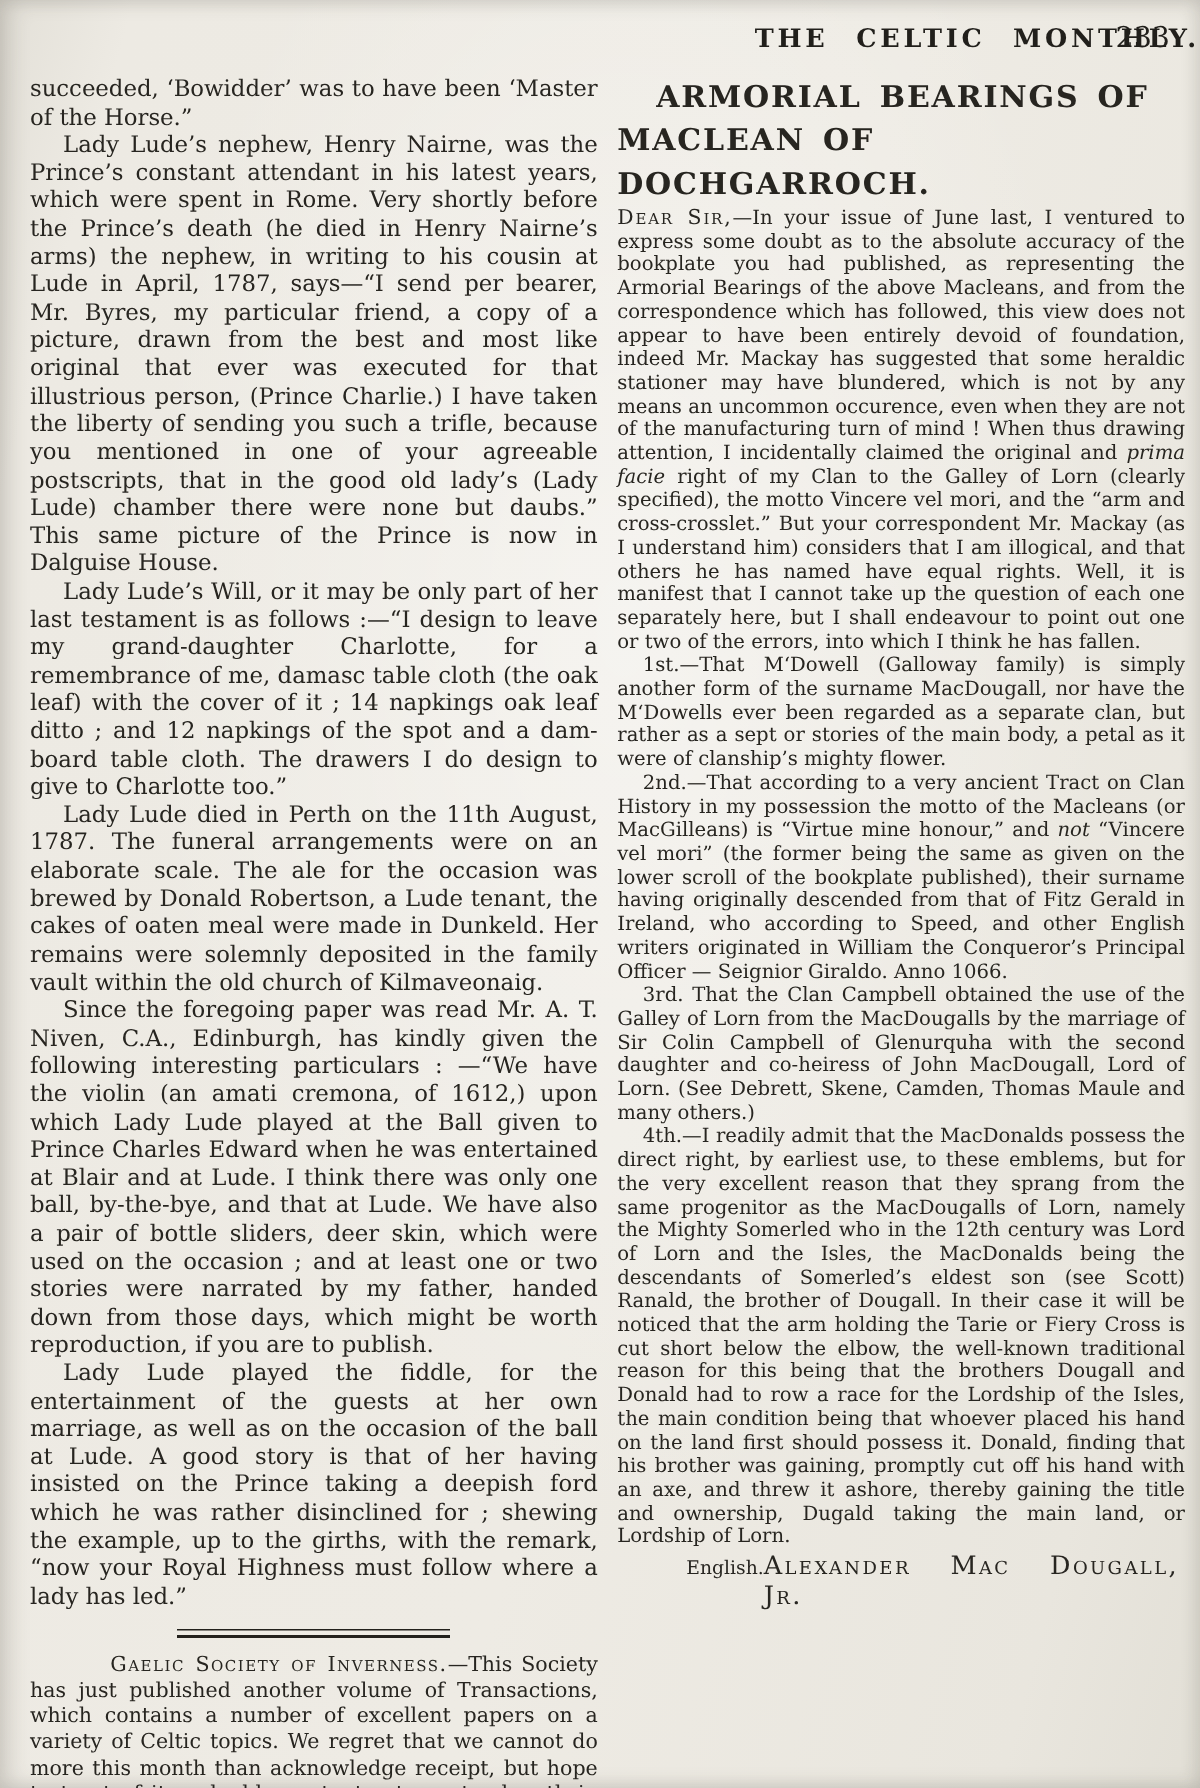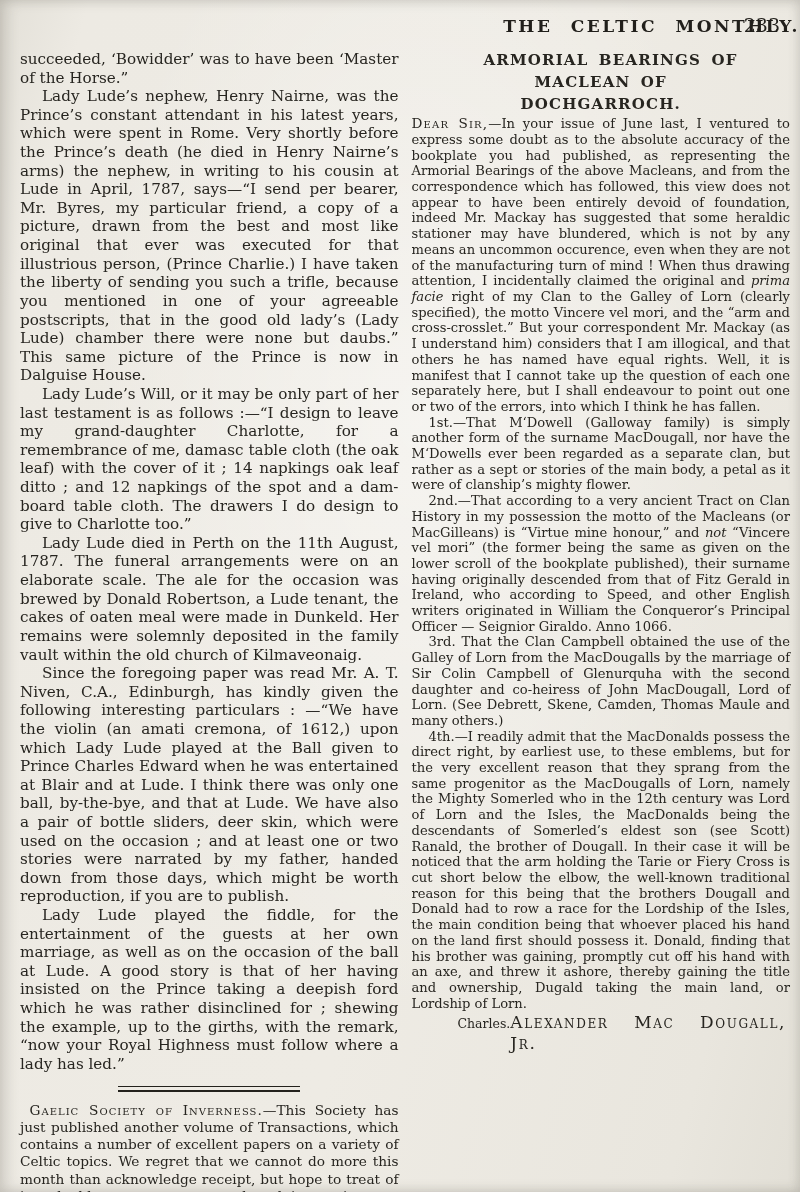--- a/index.html
+++ b/index.html
@@ -65,28 +65,28 @@
     width: 182px;
     height: 3px;
     margin: 12px auto 10px auto;
     border-top: 1px solid #23211c;
     border-bottom: 2px solid #23211c;
   }
 
   
   .society-note { font-size: 13.7px; line-height: 1.26; text-align: justify; }
   .society-note .note-body-text { }
-  .note-lead { font-variant: small-caps; letter-spacing: 1px; }
+  .note-lead { font-variant: small-caps; letter-spacing: 1px; margin-left: 44px; }
   .society-note p { margin: 0; text-indent: 0.7em; }
 
   
   .col-right { font-size: 13.1px; line-height: 1.2; text-align: justify; }
   .article-heading {
-    text-align: center;
-    font-size: 15px;
+    text-align: left;
+    font-size: 20px;
     font-weight: bold;
     letter-spacing: 1.2px;
     word-spacing: 4px;
     line-height: 1.45;
     margin: 2px 0 9px 0;
     text-indent: 0;
   }
   .col-right p { margin: 0; text-indent: 1.3em; }
   .col-right p.salutation-para { text-indent: 0; }
   .salutation { font-variant: small-caps; letter-spacing: 1.2px; font-size: 13.6px; margin-top: 32px; }
@@ -138,19 +138,19 @@
       <p class="salutation-para"><span class="salutation">Dear Sir,</span><span>—In your issue of June last, I ventured to express some doubt as to the absolute accuracy of the bookplate you had published, as representing the Armorial Bearings of the above Macleans, and from the correspondence which has followed, this view does not appear to have been entirely devoid of foundation, indeed Mr. Mackay has suggested that some heraldic stationer may have blundered, which is not by any means an uncommon occurence, even when they are not of the manufacturing turn of mind !   When thus drawing attention, I incidentally claimed the original and </span><span class="italic">prima facie</span><span> right of my Clan to the Galley of Lorn (clearly specified), the motto Vincere vel mori, and the “arm and cross-crosslet.”   But your correspondent Mr. Mackay (as I understand him) considers that I am illogical, and that others he has named have equal rights.   Well, it is manifest that I cannot take up the question of each one separately here, but I shall endeavour to point out one or two of the errors, into which I think he has fallen.</span></p>
 
       <p>1st.—That M‘Dowell (Galloway family) is simply another form of the surname MacDougall, nor have the M‘Dowells ever been regarded as a separate clan, but rather as a sept or stories of the main body, a petal as it were of clanship’s mighty flower.</p>
 
       <p><span>2nd.—That according to a very ancient Tract on Clan History in my possession the motto of the Macleans (or MacGilleans) is “Virtue mine honour,” and </span><span class="italic">not</span><span> “Vincere vel mori” (the former being the same as given on the lower scroll of the bookplate published), their surname having originally descended from that of Fitz Gerald in Ireland, who according to Speed, and other English writers originated in William the Conqueror’s Principal Officer — Seignior Giraldo.  Anno 1066.</span></p>
 
       <p>3rd.  That the Clan Campbell obtained the use of the Galley of Lorn from the MacDougalls by the marriage of Sir Colin Campbell of Glenurquha with the second daughter and co-heiress of John MacDougall, Lord of Lorn.  (See Debrett, Skene, Camden, Thomas Maule and many others.)</p>
       <p>4th.—I readily admit that the MacDonalds possess the direct right, by earliest use, to these emblems, but for the very excellent reason that they sprang from the same progenitor as the MacDougalls of Lorn, namely the Mighty Somerled who in the 12th century was Lord of Lorn and the Isles, the MacDonalds being the descendants of Somerled’s eldest son (see Scott) Ranald, the brother of Dougall.  In their case it will be noticed that the arm holding the Tarie or Fiery Cross is cut short below the elbow, the well-known traditional reason for this being that the brothers Dougall and Donald had to row a race for the Lordship of the Isles, the main condition being that whoever placed his hand on the land first should possess it.  Donald, finding that his brother was gaining, promptly cut off his hand with an axe, and threw it ashore, thereby gaining the title and ownership, Dugald taking the main land, or Lordship of Lorn.</p>
 
       <div class="signature-row">
-        <span class="place">Charles.</span>
+        <span class="place">English.</span>
         <span class="signature">Alexander Mac Dougall, Jr.</span>
       </div>
     </div>
 
   </div>
 </div>
 
 </body></html>

